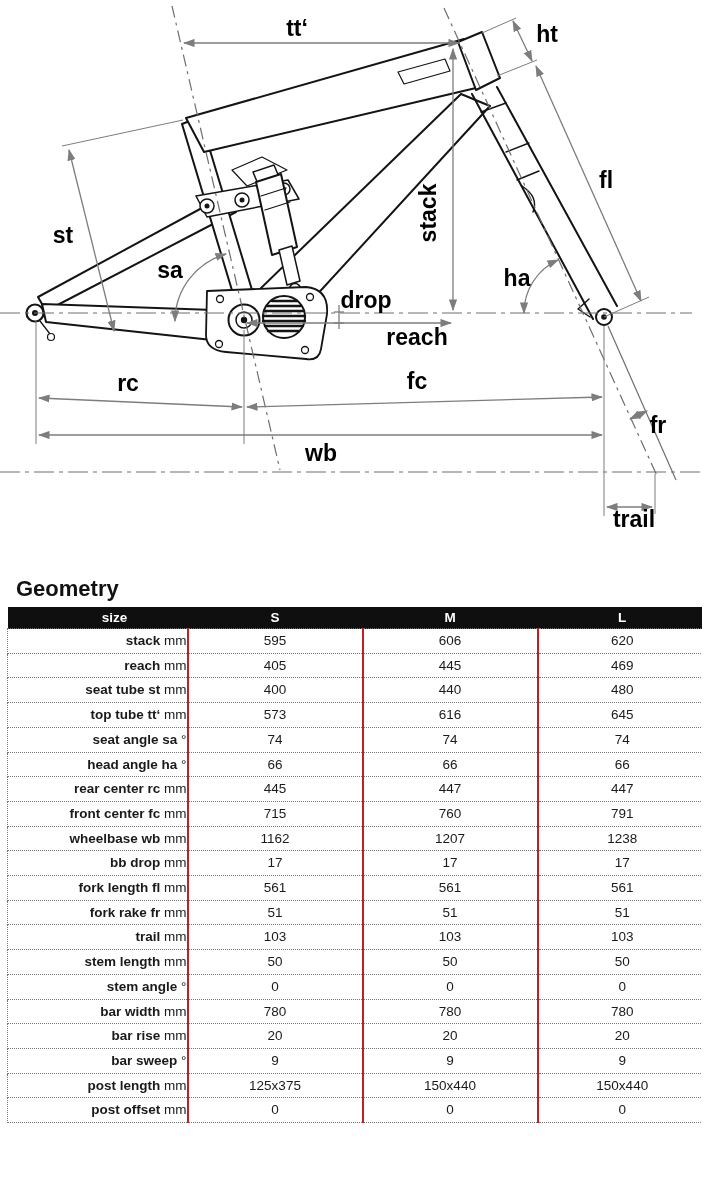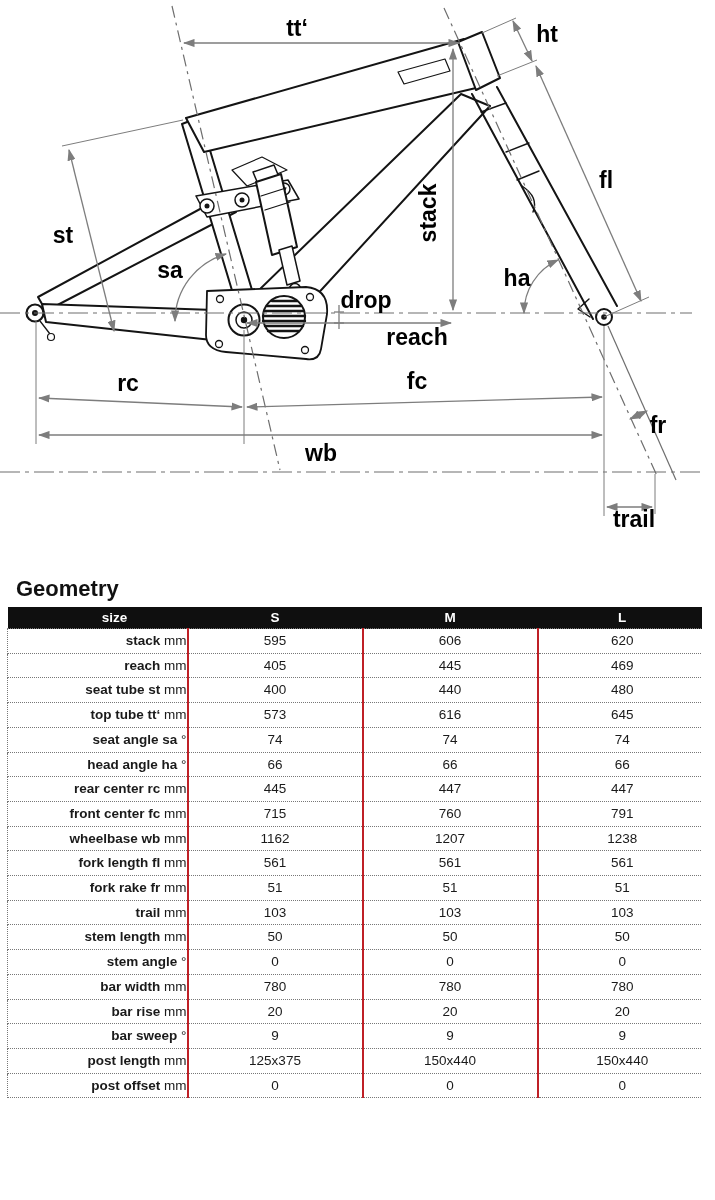--- a/index.html
+++ b/index.html
@@ -220,20 +220,26 @@
           <td class="val-cell">760</td>
           <td class="val-cell">791</td>
         </tr>
         <tr>
           <td class="lbl-cell"><span class="b">wheelbase wb</span><span class="u">&nbsp;mm</span></td>
           <td class="val-cell">1162</td>
           <td class="val-cell">1207</td>
           <td class="val-cell">1238</td>
         </tr>
         <tr>
+          <td class="lbl-cell"><span class="b">bb drop</span><span class="u">&nbsp;mm</span></td>
+          <td class="val-cell">17</td>
+          <td class="val-cell">17</td>
+          <td class="val-cell">17</td>
+        </tr>
+        <tr>
           <td class="lbl-cell"><span class="b">fork length fl</span><span class="u">&nbsp;mm</span></td>
           <td class="val-cell">561</td>
           <td class="val-cell">561</td>
           <td class="val-cell">561</td>
         </tr>
         <tr>
           <td class="lbl-cell"><span class="b">fork rake fr</span><span class="u">&nbsp;mm</span></td>
           <td class="val-cell">51</td>
           <td class="val-cell">51</td>
           <td class="val-cell">51</td>

